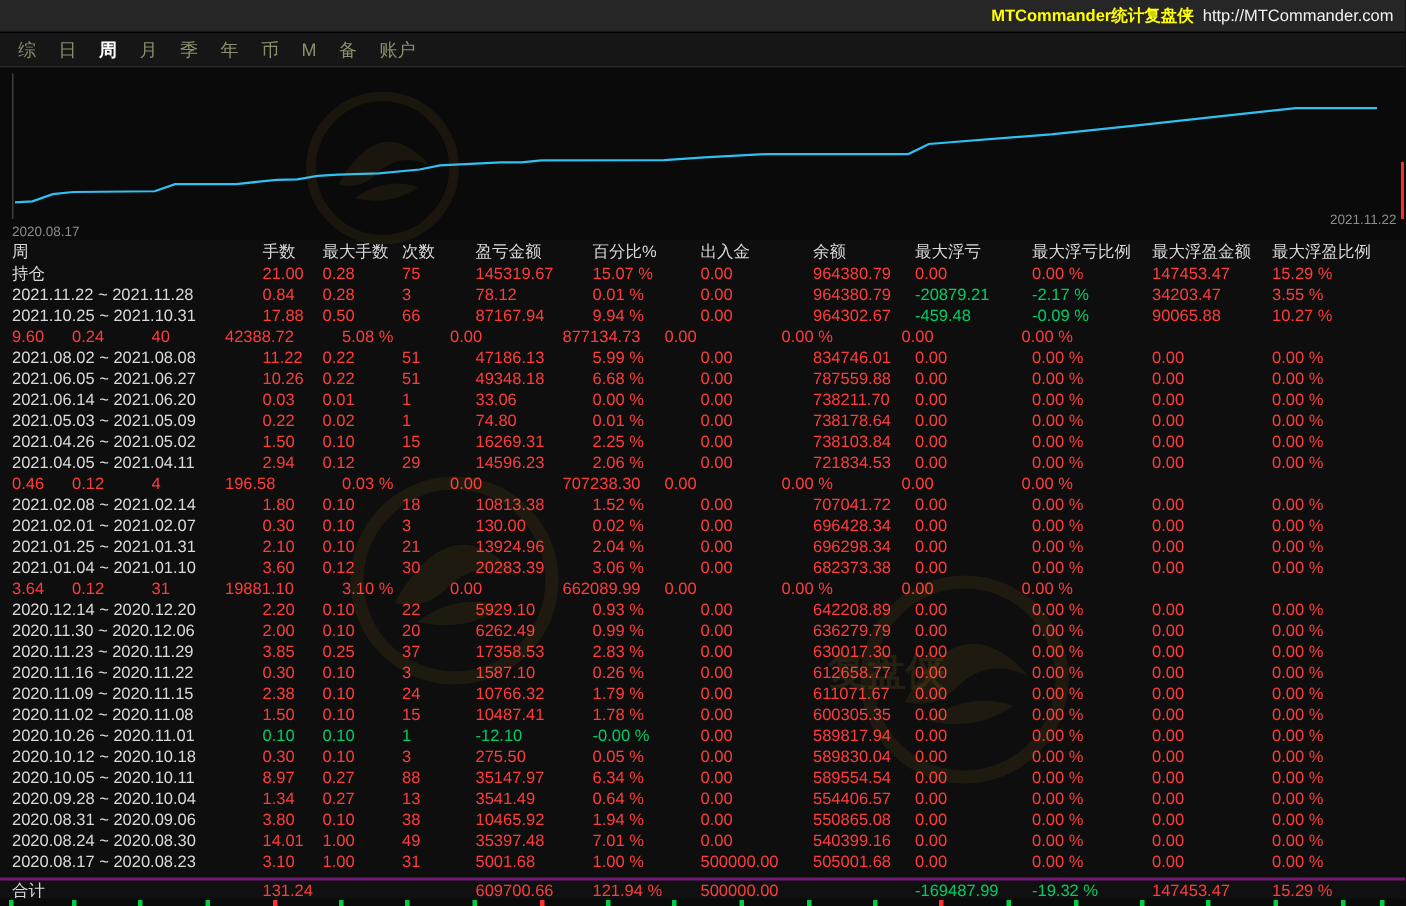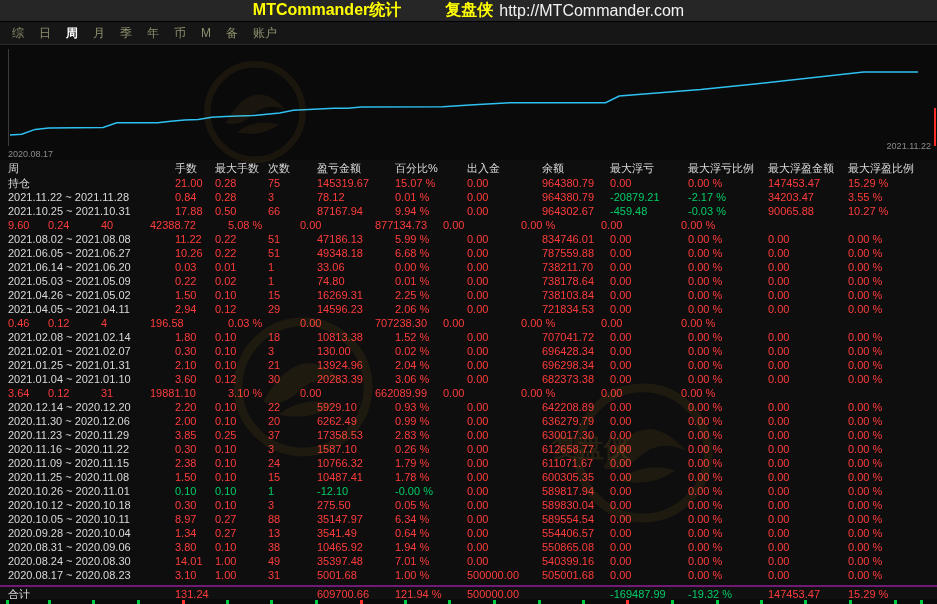--- a/index.html
+++ b/index.html
@@ -10,22 +10,22 @@
     overflow: hidden;
     position: relative;
     color: #ddd;
   }
   .page { position: absolute; inset: 0; }
 
   
   .titlebar {
     position: absolute; top: 0; left: 0; right: 0; height: 22px;
     background: #262626; border-bottom: 1px solid #000;
-    display: flex; align-items: center; justify-content: center;
-    padding: 0 8px; font-size: 16px; gap: 44px;
+    display: flex; align-items: center; justify-content: flex-end;
+    padding: 0 8px; font-size: 11px;
   }
   .title { color: #ffff00; font-weight: bold; }
   .titlebar-right { display: flex; gap: 6px; align-items: center; }
   .brand { color: #ffff00; font-weight: bold; }
   .site-url { color: #f2f2f2; text-decoration: none; }
 
   
   .menubar {
     position: absolute; top: 22px; left: 0; right: 0; height: 23px;
     background: #161616; border-bottom: 1px solid #2a2a2a;
@@ -159,21 +159,21 @@
         <div class="trow">
           <span class="cell c0 w">2021.10.25 ~ 2021.10.31</span>
           <span class="cell c1 r">17.88</span>
           <span class="cell c2 r">0.50</span>
           <span class="cell c3 r">66</span>
           <span class="cell c4 r">87167.94</span>
           <span class="cell c5 r">9.94 %</span>
           <span class="cell c6 r">0.00</span>
           <span class="cell c7 r">964302.67</span>
           <span class="cell c8 g">-459.48</span>
-          <span class="cell c9 g">-0.03 %</span>
+          <span class="cell c9 g">-0.09 %</span>
           <span class="cell c10 r">90065.88</span>
           <span class="cell c11 r">10.27 %</span>
         </div>
         <div class="trow">
           <span class="cell c1 r">9.60</span>
           <span class="cell c2 r">0.24</span>
           <span class="cell c3 r">40</span>
           <span class="cell c4 r">42388.72</span>
           <span class="cell c5 r">5.08 %</span>
           <span class="cell c6 r">0.00</span>
@@ -413,21 +413,21 @@
           <span class="cell c4 r">10766.32</span>
           <span class="cell c5 r">1.79 %</span>
           <span class="cell c6 r">0.00</span>
           <span class="cell c7 r">611071.67</span>
           <span class="cell c8 r">0.00</span>
           <span class="cell c9 r">0.00 %</span>
           <span class="cell c10 r">0.00</span>
           <span class="cell c11 r">0.00 %</span>
         </div>
         <div class="trow">
-          <span class="cell c0 w">2020.11.25 ~ 2020.11.08</span>
+          <span class="cell c0 w">2020.11.02 ~ 2020.11.08</span>
           <span class="cell c1 r">1.50</span>
           <span class="cell c2 r">0.10</span>
           <span class="cell c3 r">15</span>
           <span class="cell c4 r">10487.41</span>
           <span class="cell c5 r">1.78 %</span>
           <span class="cell c6 r">0.00</span>
           <span class="cell c7 r">600305.35</span>
           <span class="cell c8 r">0.00</span>
           <span class="cell c9 r">0.00 %</span>
           <span class="cell c10 r">0.00</span>

